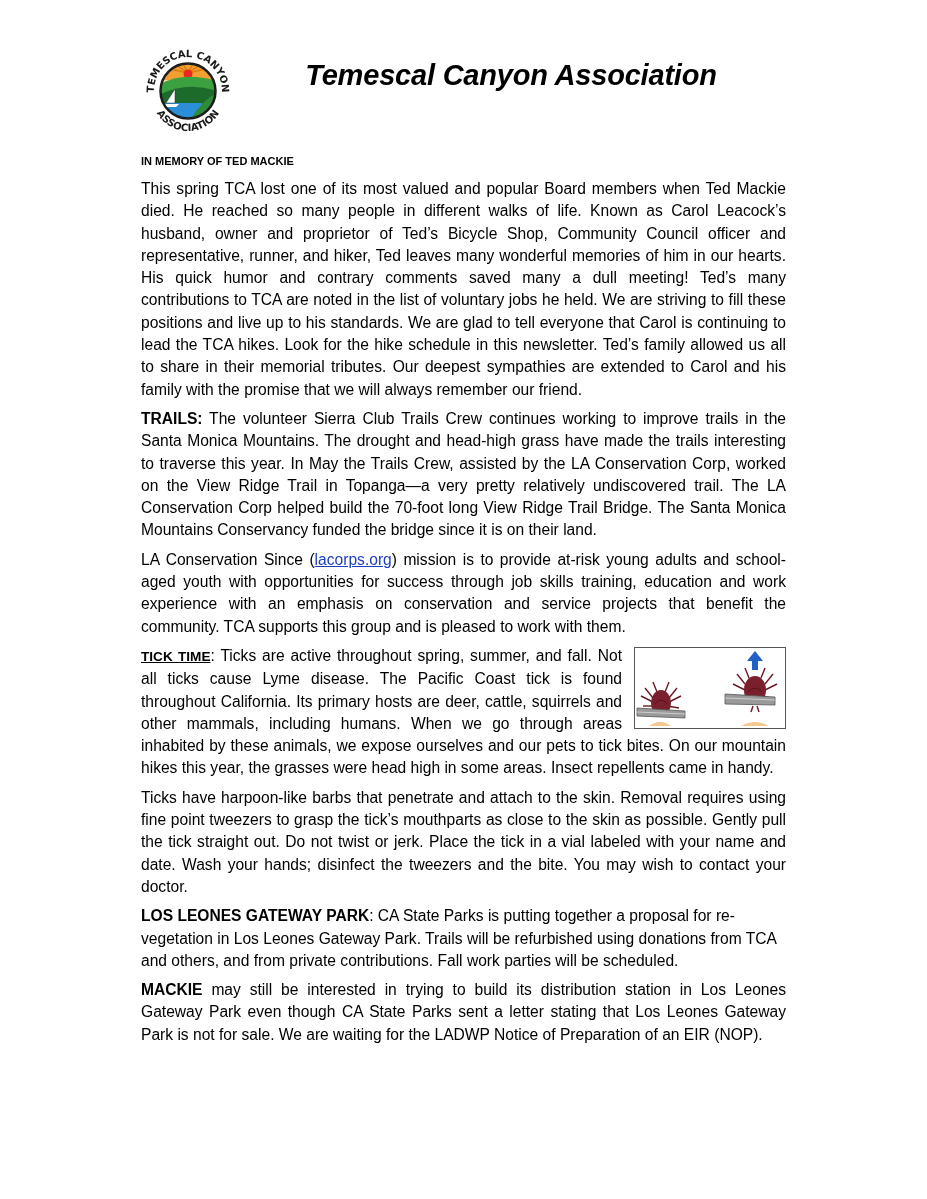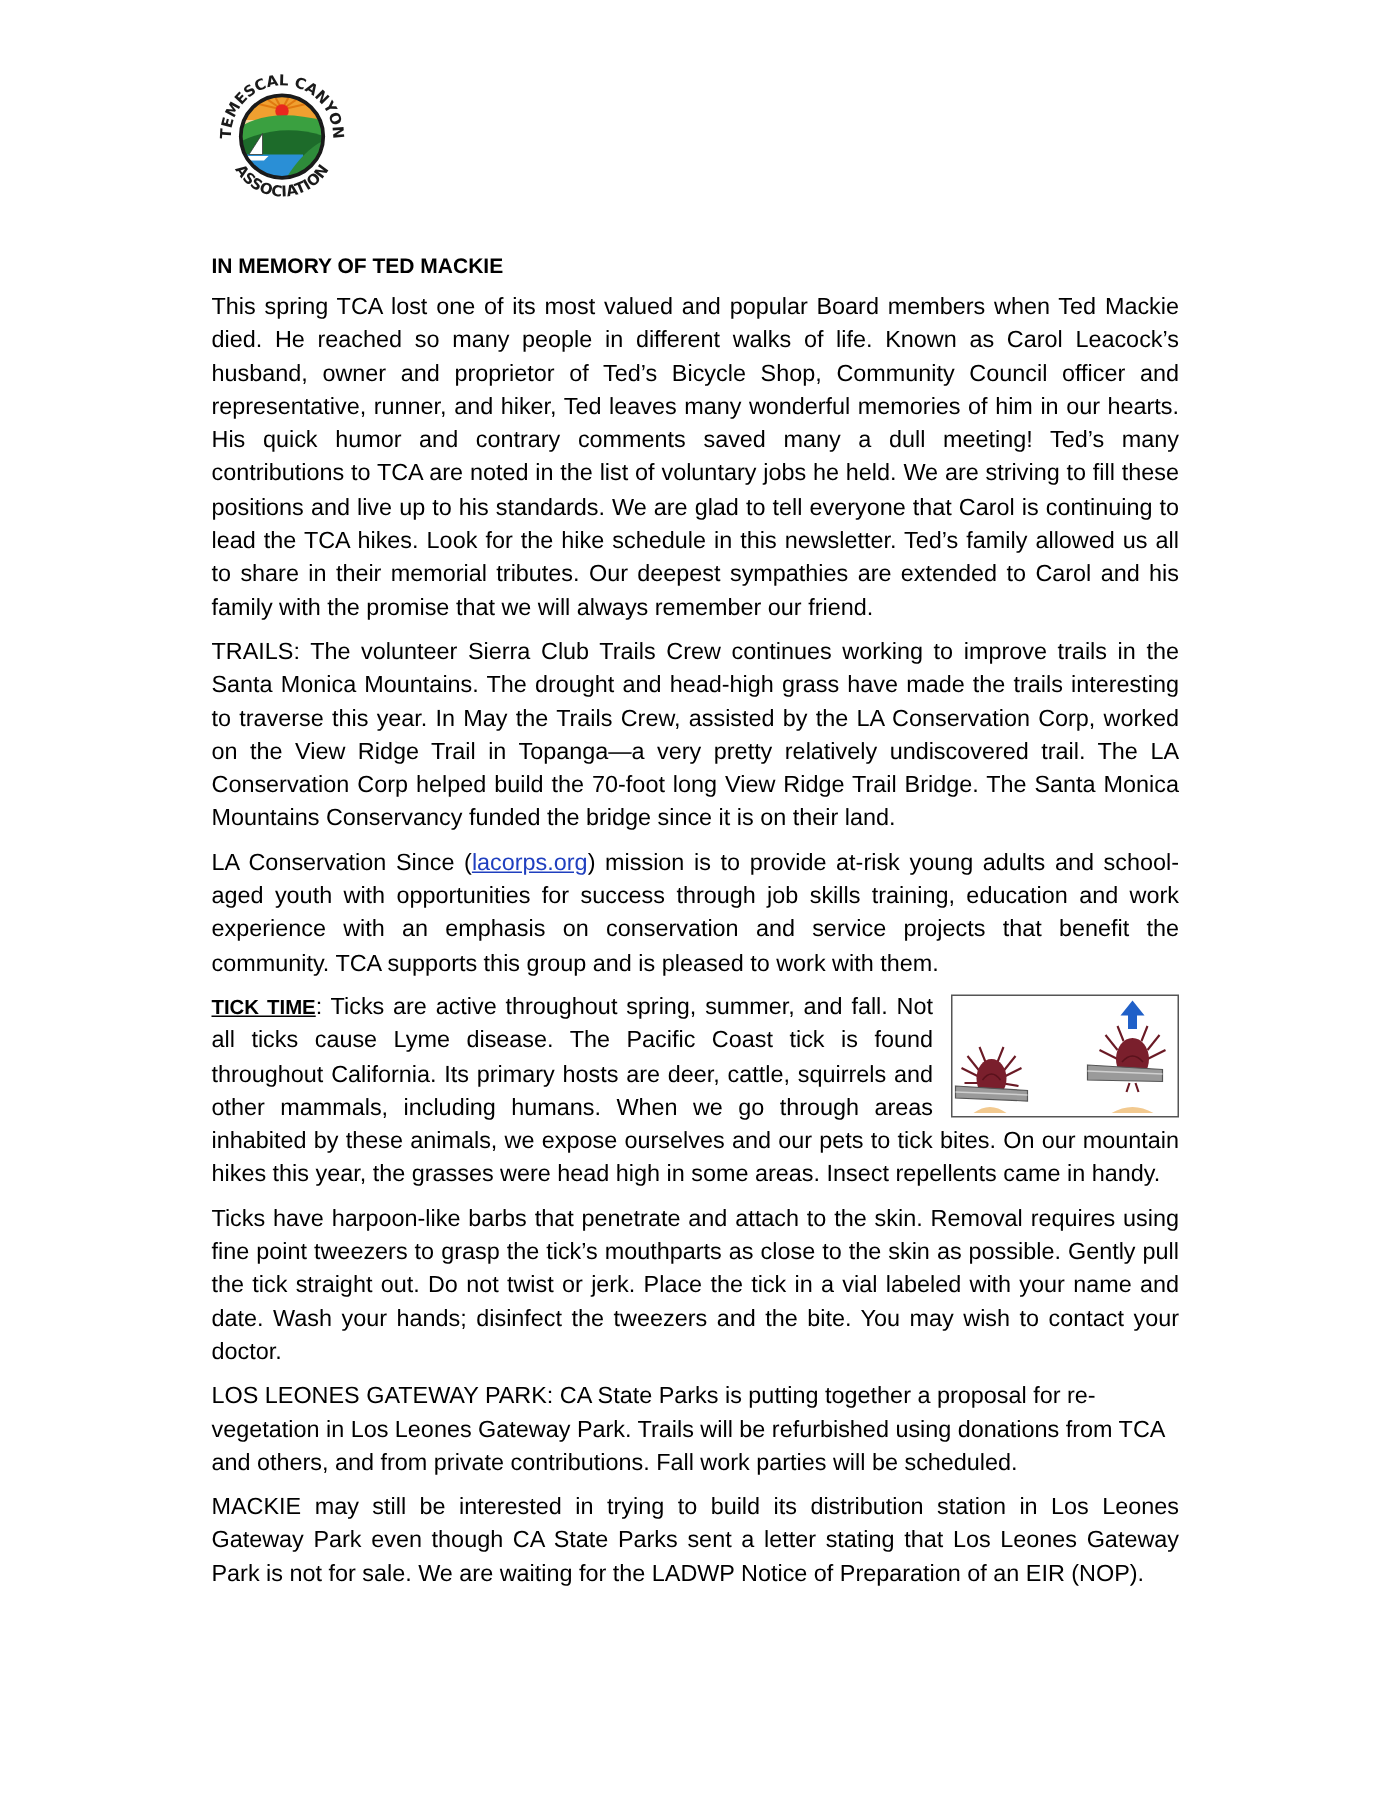--- a/index.html
+++ b/index.html
@@ -15,22 +15,22 @@
       line-height: 38px;
     }
     .masthead .tagline {
       margin: 0; font-size: 14.4px; font-weight: bold; font-style: italic; line-height: 22px;
     }
     .body-text {
       position: absolute; left: 141px; top: 150px; width: 645px;
       font-size: 15.6px; line-height: 22.3px; text-align: justify;
     }
     .body-text p { margin: 0 0 7px 0; }
-    .heading-line { font-weight: bold; font-size: 14px; margin: 16px 0 6px 0; line-height: 22px; }
-    .b { font-weight: normal; }
+    .heading-line { font-weight: bold; font-size: 11px; margin: 0 0 6px 0; line-height: 22px; }
+    .b { font-weight: bold; }
     .small-b { font-weight: bold; font-size: 13.6px; text-decoration: underline; }
     a.link { color: #1f3fbf; }
     .tick-figure {
       float: right; width: 152px; height: 82px; margin: 2px 0 2px 12px;
       border: 1px solid #555; box-sizing: border-box; position: relative; background: #fff;
     }
     .tick-figure svg { position: absolute; left: 0; top: 0; }
   </style>
 </head>
 <body>
@@ -68,20 +68,21 @@
     <text font-family="DejaVu Sans, sans-serif" font-size="10" font-weight="bold" fill="#1a1a1a">
       <textPath href="#ringTop" startOffset="50%" text-anchor="middle">TEMESCAL CANYON</textPath>
     </text>
     <text font-family="DejaVu Sans, sans-serif" font-size="10" font-weight="bold" fill="#1a1a1a">
       <textPath href="#ringBottom" startOffset="50%" text-anchor="middle">ASSOCIATION</textPath>
     </text>
   </svg>
 </div>
 
 <div class="masthead">
+  <h1>Temescal Canyon Association</h1>
 </div>
 
 <div class="body-text">
 
   <div class="heading-line">IN MEMORY OF TED MACKIE</div>
   <p>This spring TCA lost one of its most valued and popular Board members when Ted Mackie died.  He reached so many people in different walks of life.  Known as Carol Leacock’s husband, owner and proprietor of Ted’s Bicycle Shop, Community Council officer and representative, runner, and hiker, Ted leaves many wonderful memories of him in our hearts.  His quick humor and contrary comments saved many a dull meeting!  Ted’s many contributions to TCA are noted in the list of voluntary jobs he held.  We are striving to fill these positions and live up to his standards.  We are glad to tell everyone that Carol is continuing to lead the TCA hikes.  Look for the hike schedule in this newsletter.  Ted’s family allowed us all to share in their memorial tributes.  Our deepest sympathies are extended to Carol and his family with the promise that we will always remember our friend.</p>
 
   <p><span class="b">TRAILS:</span><span> The volunteer Sierra Club Trails Crew continues working to improve trails in the Santa Monica Mountains.  The drought and head-high grass have made the trails interesting to traverse this year.  In May the Trails Crew, assisted by the LA Conservation Corp, worked on the View Ridge Trail in Topanga—a very pretty relatively undiscovered trail.  The LA Conservation Corp helped build the 70-foot long View Ridge Trail Bridge.  The Santa Monica Mountains Conservancy funded the bridge since it is on their land.</span></p>
 
   <p><span>LA Conservation Since (</span><a class="link" href="#">lacorps.org</a><span>) mission is to provide at-risk young adults and school-aged youth with opportunities for success through job skills training, education and work experience with an emphasis on conservation and service projects that benefit the community.  TCA supports this group and is pleased to work with them.</span></p>

